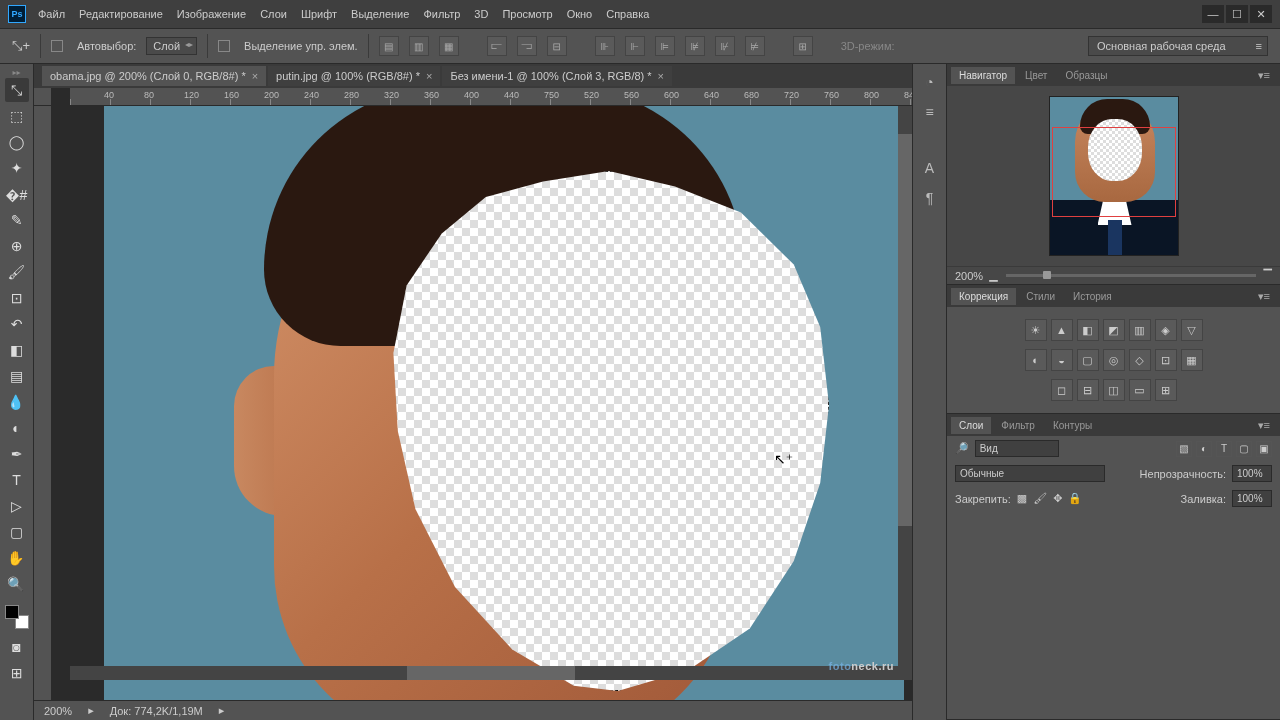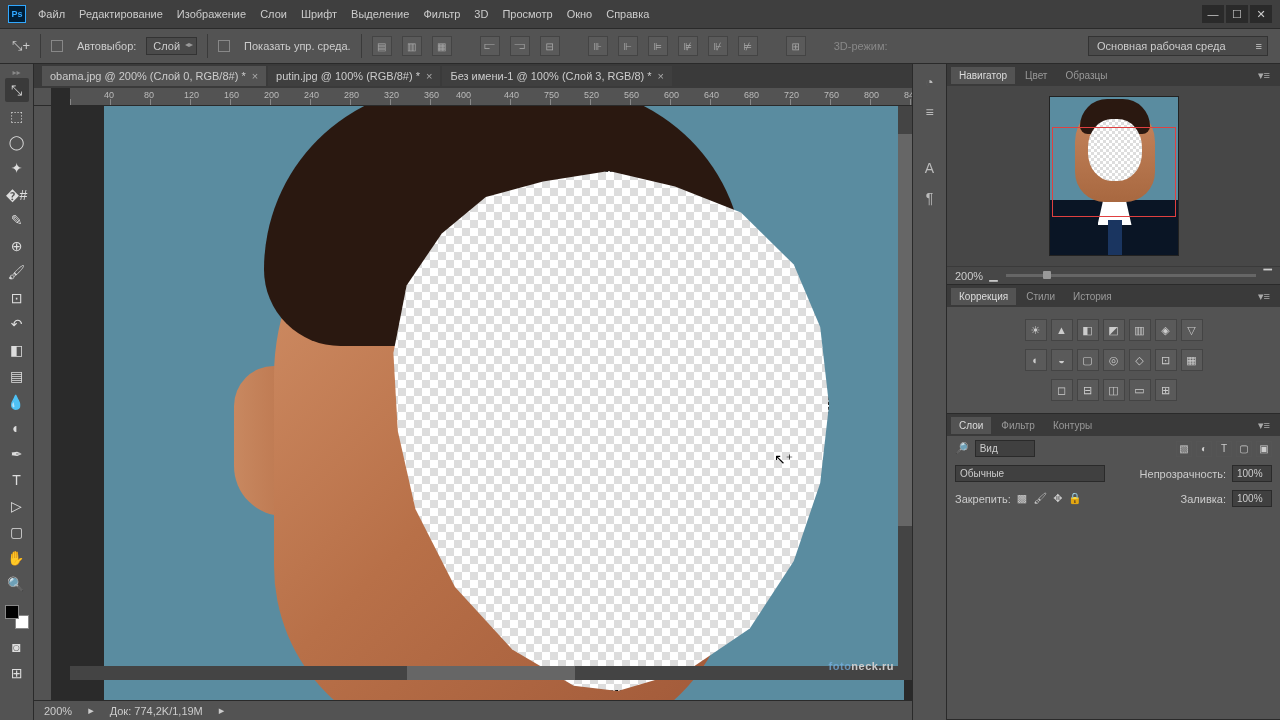--- a/index.html
+++ b/index.html
@@ -116,21 +116,21 @@
 </div>
 
 <div class="optbar">
   <span style="font-size:13px">⤡+</span>
   <div class="sep"></div>
   <span class="chk"></span>
   <span>Автовыбор:</span>
   <span class="combo">Слой</span>
   <div class="sep"></div>
   <span class="chk"></span>
-  <span>Показать упр. среда.</span>
+  <span>Выделение упр. элем.</span>
   <div class="sep"></div>
   <div class="optico">▤</div>
   <div class="optico">▥</div>
   <div class="optico">▦</div>
   <div style="width:8px"></div>
   <div class="optico">⫍</div>
   <div class="optico">⫎</div>
   <div class="optico">⊟</div>
   <div style="width:8px"></div>
   <div class="optico">⊪</div>
@@ -207,21 +207,21 @@
           <span style="left: 194px;">200</span>
           <div class="tick" style="left: 200px;"></div>
           <span style="left: 234px;">240</span>
           <div class="tick" style="left: 240px;"></div>
           <span style="left: 274px;">280</span>
           <div class="tick" style="left: 280px;"></div>
           <span style="left: 314px;">320</span>
           <div class="tick" style="left: 320px;"></div>
           <span style="left: 354px;">360</span>
           <div class="tick" style="left: 360px;"></div>
-          <span style="left: 386px;">400</span>
+          <span style="left: 394px;">400</span>
           <div class="tick" style="left: 400px;"></div>
           <span style="left: 434px;">440</span>
           <div class="tick" style="left: 440px;"></div>
           <span style="left: 474px;">750</span>
           <div class="tick" style="left: 480px;"></div>
           <span style="left: 514px;">520</span>
           <div class="tick" style="left: 520px;"></div>
           <span style="left: 554px;">560</span>
           <div class="tick" style="left: 560px;"></div>
           <span style="left: 594px;">600</span>
@@ -344,21 +344,21 @@
     <div class="pgroup" style="flex:1;display:flex;flex-direction:column">
       <div class="ptabs">
         <span class="ptab active">Слои</span>
         <span class="ptab">Фильтр</span>
         <span class="ptab">Контуры</span>
         <span class="pmenu">▾≡</span>
       </div>
       <div class="layersbody">
         <div class="lrow">
           <span>🔎</span>
-          <input style="width: 60px;" value="Вид">
+          <input style="width: 84px;" value="Вид">
           <div class="lfilter">
             <span>▧</span>
             <span>◐</span>
             <span>T</span>
             <span>▢</span>
             <span>▣</span>
           </div>
         </div>
         <div class="lrow">
           <input style="width: 150px;" value="Обычные">

